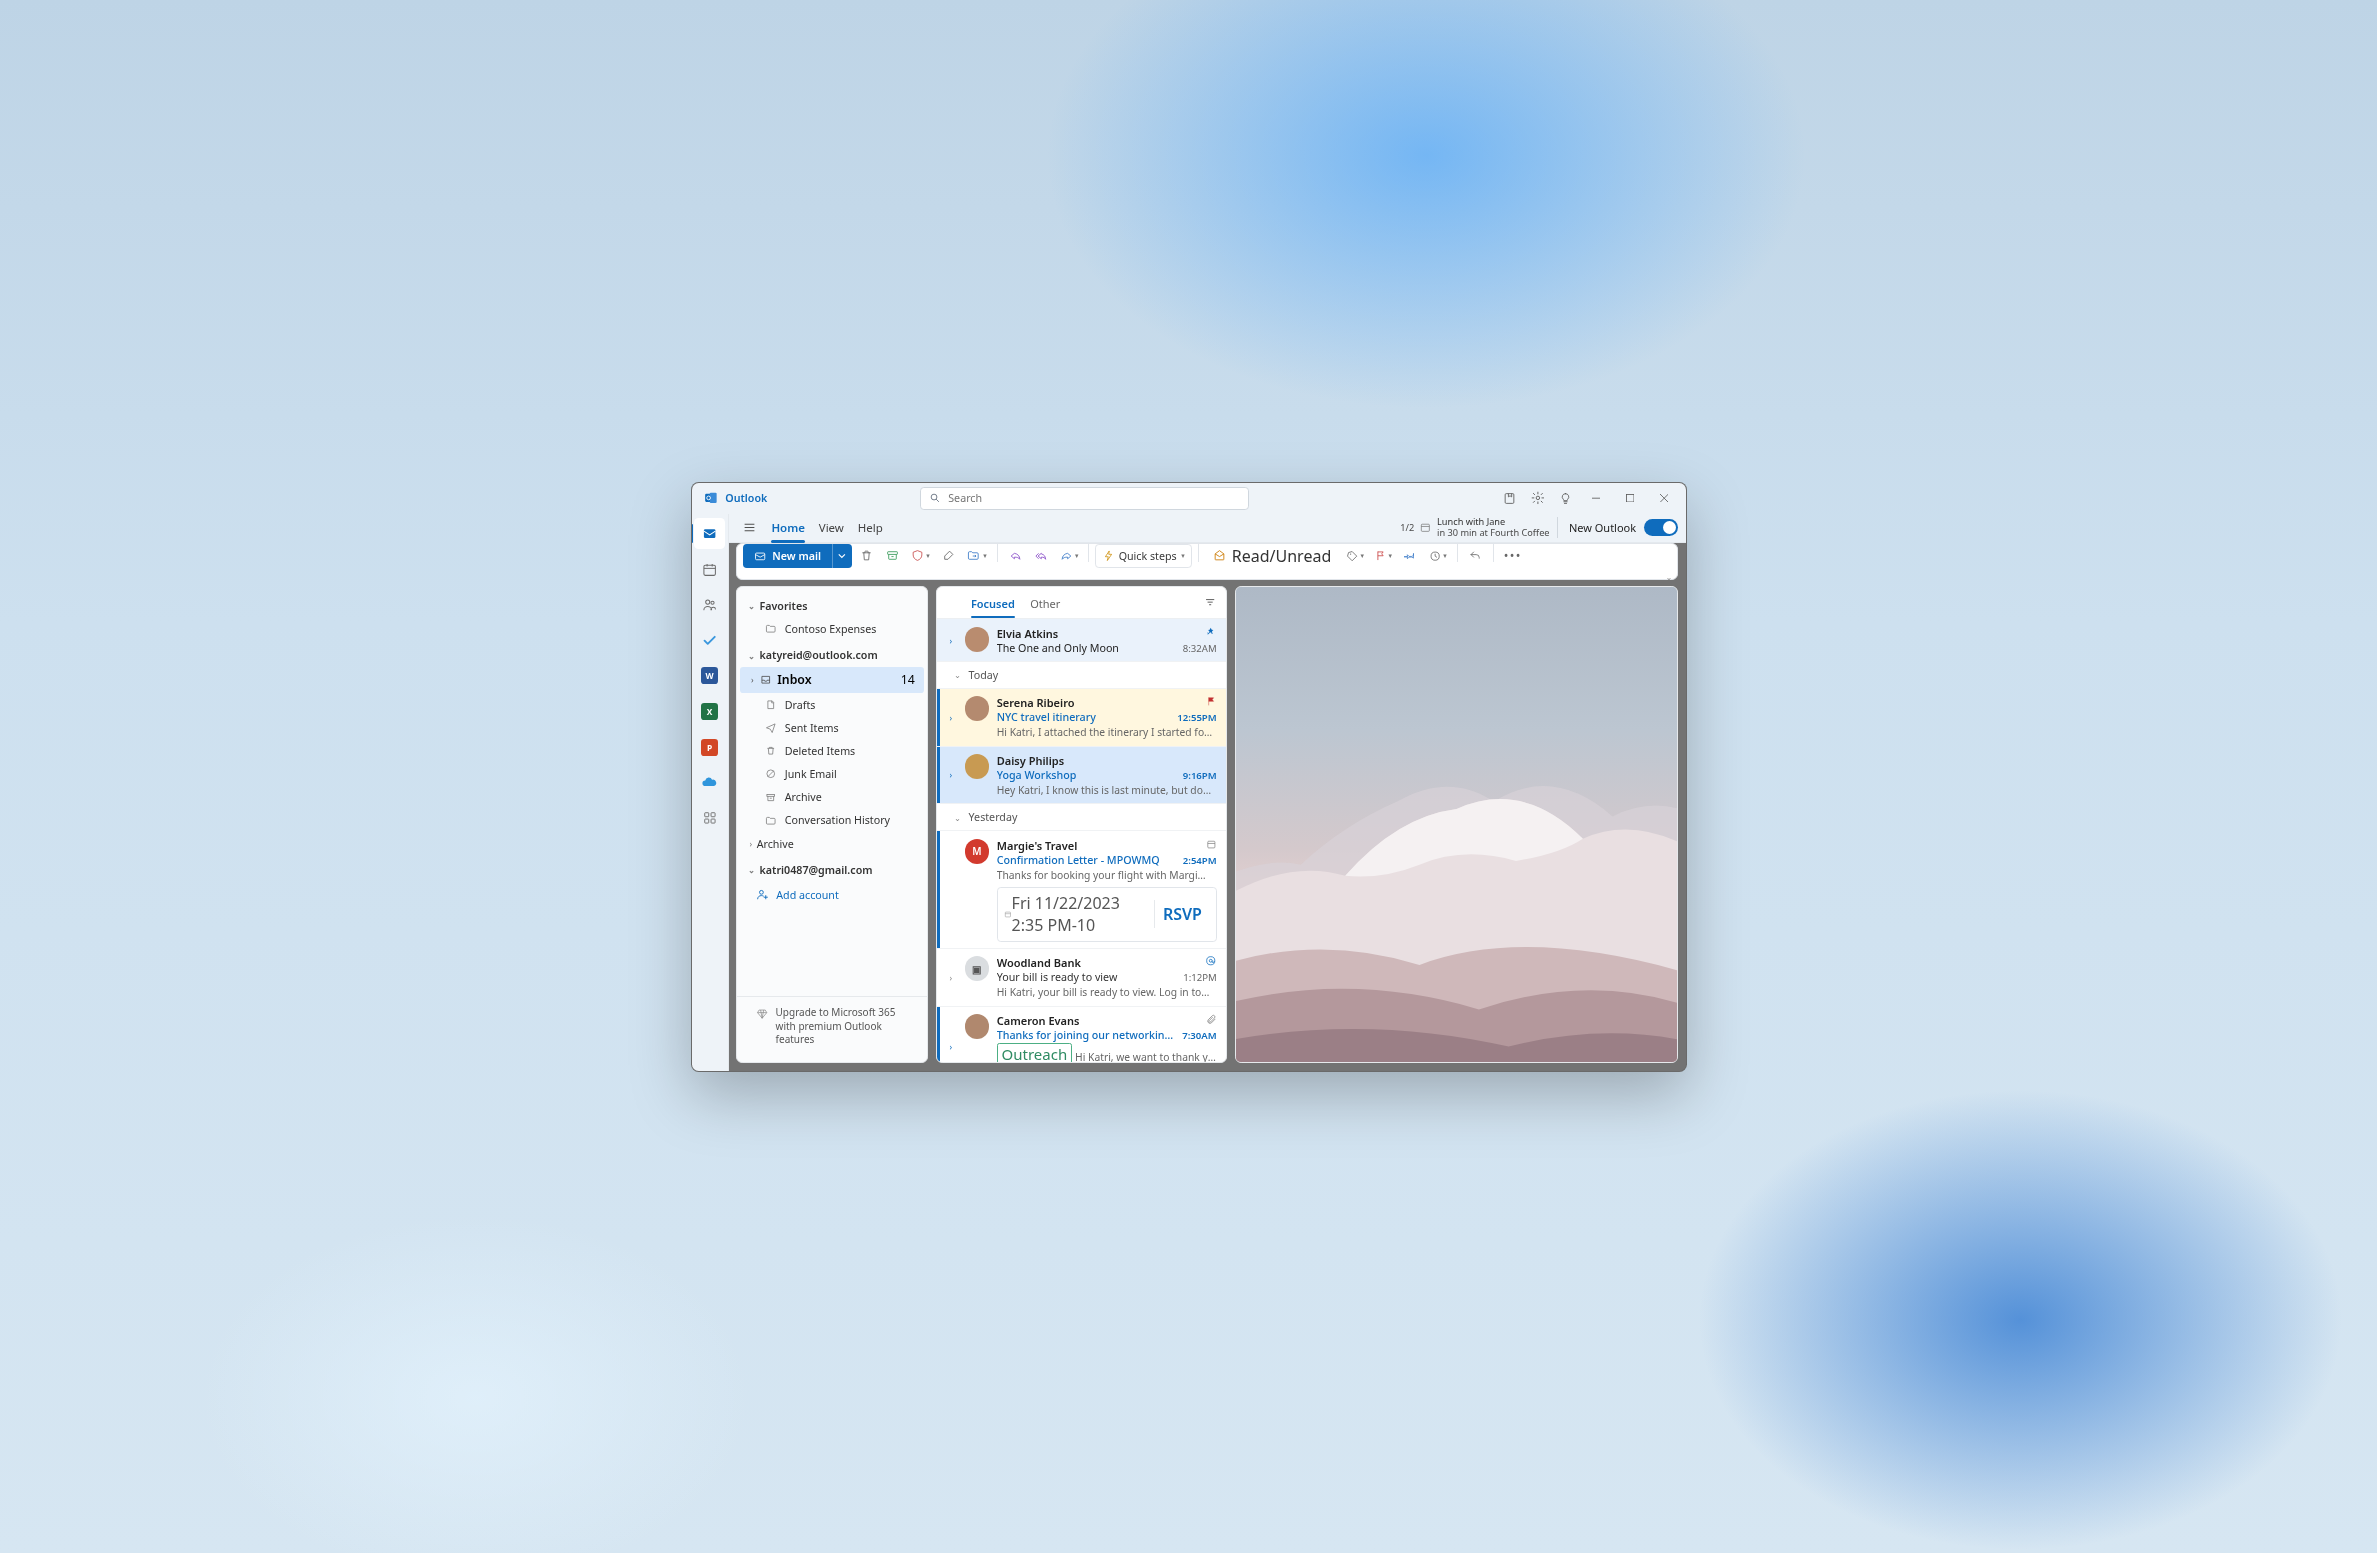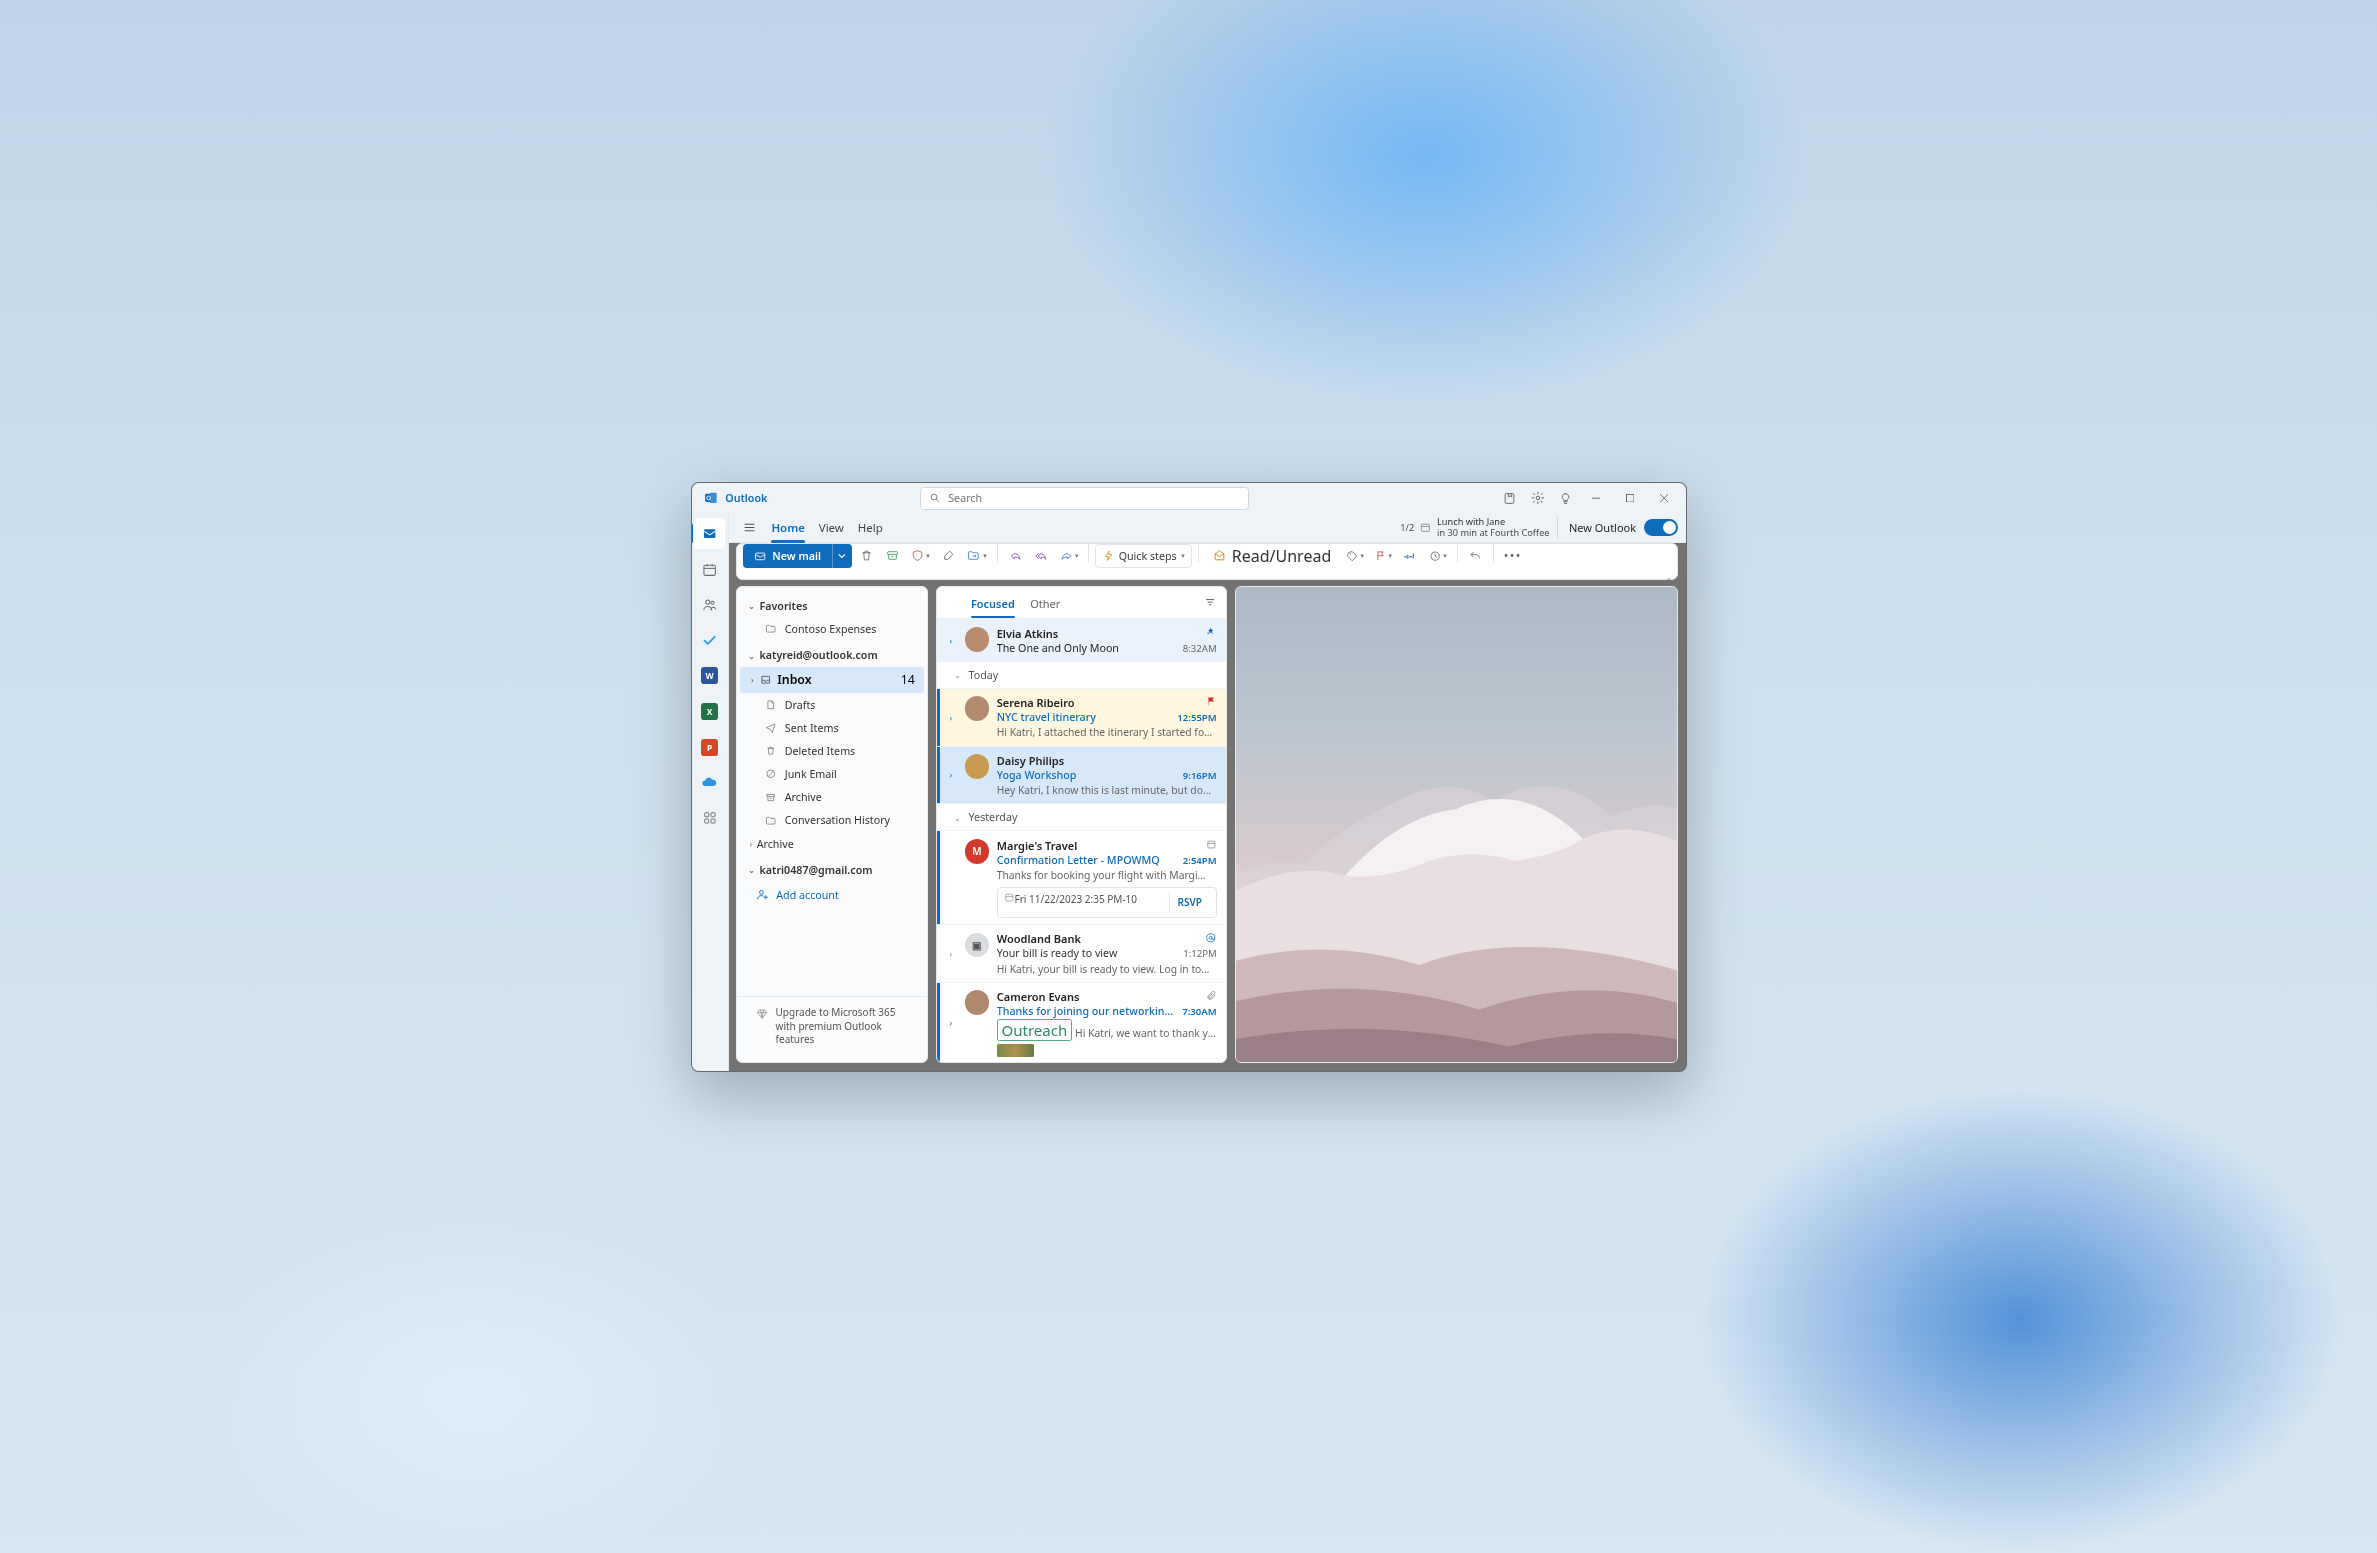--- a/index.html
+++ b/index.html
@@ -102,21 +102,21 @@
 .avatar{width:24.5px;height:24.5px;border-radius:50%;flex-shrink:0;background:#ccc;display:flex;align-items:center;justify-content:center;font-size:10px;font-weight:600;color:#fff;margin-top:1.5px}
 .msg-body{flex:1;min-width:0}
 .m-row{display:flex;align-items:baseline;gap:6.1px}
 .m-from{font-weight:600;font-size:11px;color:#222;flex:1;white-space:nowrap;overflow:hidden;text-overflow:ellipsis}
 .m-ico{color:#0f6cbd}
 .m-sub{font-size:10.7px;color:#222;flex:1;white-space:nowrap;overflow:hidden;text-overflow:ellipsis}
 .msg.unread .m-sub{color:#0f6cbd;font-weight:500}
 .m-time{font-size:9.6px;color:#666;white-space:nowrap}
 .msg.unread .m-time{color:#0f6cbd;font-weight:600}
 .m-prev{font-size:10.3px;color:#666;white-space:nowrap;overflow:hidden;text-overflow:ellipsis;margin-top:1.5px}
-.rsvp-card{margin-top:4.6px;border:0.8px solid #e1e5ea;border-radius:3.8px;display:flex;padding:4.6px 6.1px;gap:0;font-size:10px;color:#555}
+.rsvp-card{margin-top:4.6px;border:0.8px solid #e1e5ea;border-radius:3.8px;display:flex;align-items:center;padding:4.6px 6.1px;gap:0;font-size:16px;color:#555}
 .rsvp-btn{margin-left:auto;color:#0f6cbd;font-weight:600;padding:3.1px 7.7px;border-left:0.8px solid #e6e9ec}
 .tag-chip{display:inline-block;border:0.8px solid #4caf84;color:#2f8b63;font-size:15px;padding:0 3.8px;border-radius:2.3px;margin-right:3.1px;vertical-align:0.8px}
 
 
 .reading{flex:1;border-radius:6.1px;border:0.8px solid #e6e9ec;overflow:hidden;background:#bccad6;position:relative}
 .sky{position:absolute;inset:0;background:linear-gradient(180deg,#aeb9c6 0%,#bcc6d1 30%,#d4c9cc 55%,#e4d0d0 65%,#d9c4c6 100%)}
 .mtn{position:absolute;left:0;right:0;bottom:0;height:75%}
 .mtn svg{width:100%;height:100%;display:block}
 
 svg{display:block}

